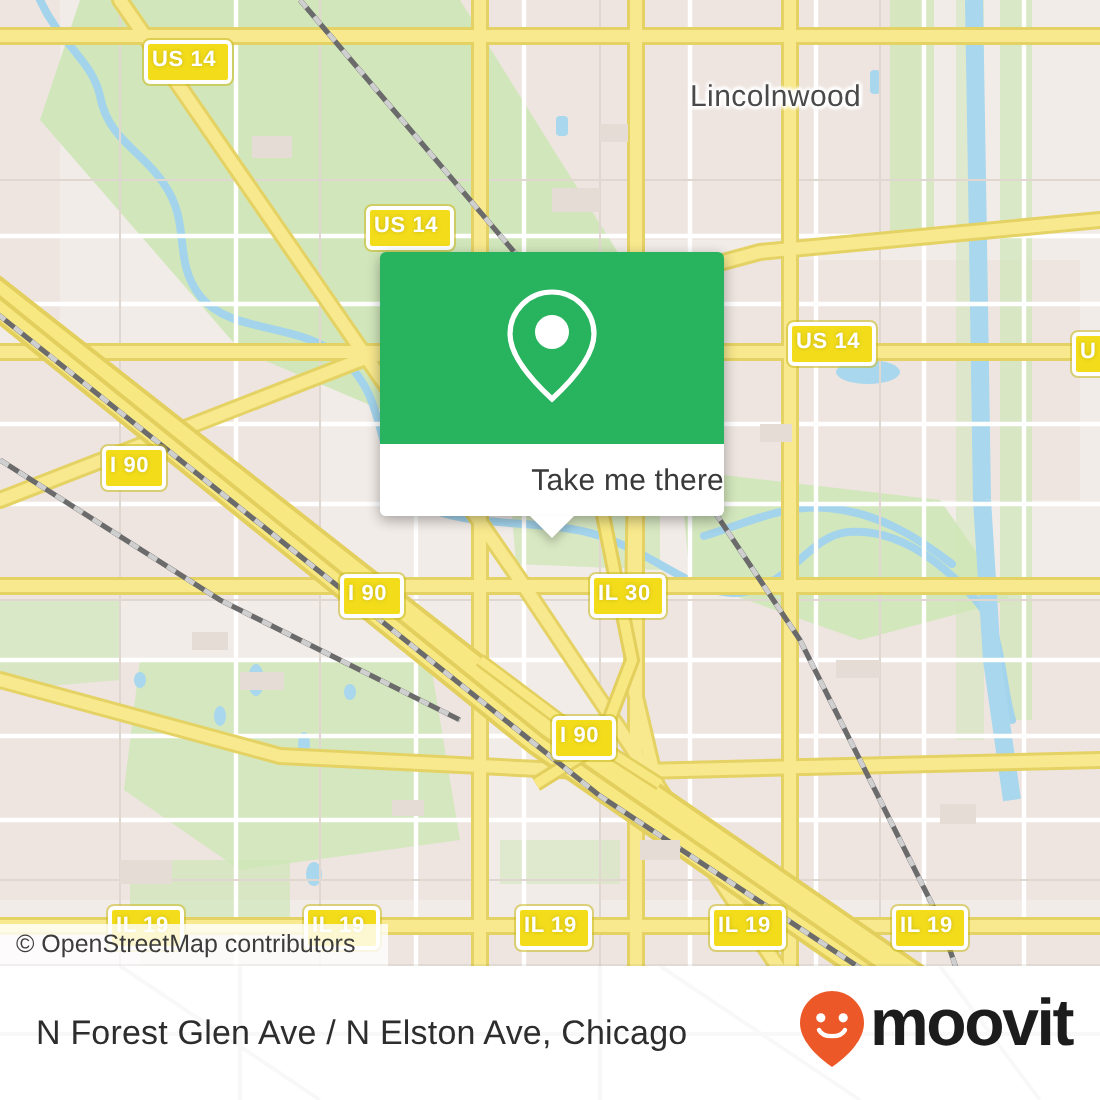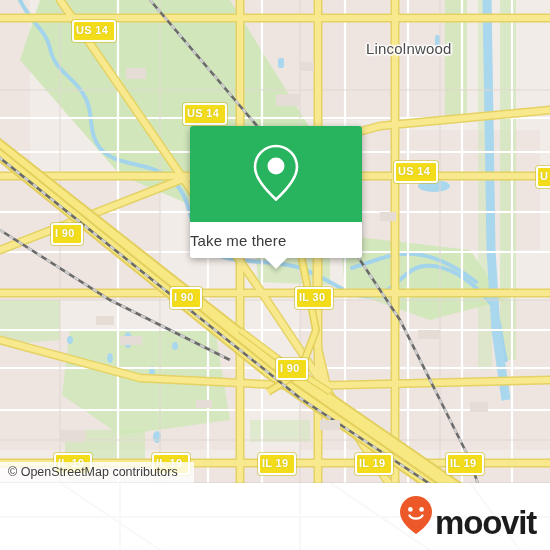--- a/index.html
+++ b/index.html
@@ -32,21 +32,20 @@
   .city-label {
     position:absolute;
     color:#4a4a4a;
     font-size:15px;
     letter-spacing:.2px;
     white-space:nowrap;
     text-shadow: -1.5px 0 1.5px #fff, 1.5px 0 1.5px #fff,
                   0 -1.5px 1.5px #fff, 0 1.5px 1.5px #fff,
                  -1px -1px 1.5px #fff, 1px 1px 1.5px #fff,
                  -1px 1px 1.5px #fff, 1px -1px 1.5px #fff;
-    padding-left: 21px;
   }
 
   
   #popup {
     position:absolute;
     left:190px; top:126px;
     width:172px;
     border-radius:3px;
     box-shadow:0 2px 7px rgba(0,0,0,.33);
     overflow:visible;
@@ -56,21 +55,21 @@
     background:#28b35e;
     height:96px;
     border-radius:3px 3px 0 0;
     display:flex; align-items:center; justify-content:center;
   }
   #popup-bottom {
     position:relative;
     background:#ffffff;
     height:36px;
     border-radius:0 0 3px 3px;
-    display:flex; align-items:center; justify-content:flex-start;
+    display:flex; align-items:center; justify-content:flex-end;
   }
   #popup-label {
     color:#3a3a3a;
     font-size:15px;
     letter-spacing:.1px;
     white-space:nowrap;
   }
   #popup-tail {
     position:absolute;
     left:50%; bottom:-11px;
@@ -110,21 +109,21 @@
     margin-left:18px;
     color:#2d2d2d;
     font-size:17px;
     letter-spacing:.1px;
     white-space:nowrap;
   }
   #brand {
     position:absolute;
     right:14px; top:50%;
     transform:translateY(-50%);
-    display:flex; align-items:flex-end; gap:2px;
+    display:flex; align-items:flex-start; gap:2px;
   }
   #brand-wordmark {
     color:#1c1c1c;
     font-size:33px;
     font-weight:bold;
     letter-spacing:-1.2px;
     line-height:1;
   }
 </style>
 </head>
@@ -329,20 +328,21 @@
       <g stroke="#8a8a8a" stroke-width="2" fill="none">
         <path d="M0,34 H550"></path>
           <path d="M120,0 V67"></path>
           <path d="M300,0 V67"></path>
         <path d="M60,0 L160,67"></path>
           <path d="M330,0 L430,67"></path>
           <path d="M470,0 L520,67"></path>
       </g>
     </svg>
 
+    <div id="bottom-title">N Forest Glen Ave / N Elston Ave, Chicago</div>
 
     <div id="brand">
       <span>
         <svg width="34" height="40" viewBox="0 0 34 40">
           <path d="M17 1 C8.2 1 1 8.2 1 17 C1 27 12 35.5 17 39
                    C22 35.5 33 27 33 17 C33 8.2 25.8 1 17 1 Z" fill="#ec5828"></path>
           <circle cx="11.4" cy="14.4" r="2.3" fill="#ffffff"></circle>
           <circle cx="22.6" cy="14.4" r="2.3" fill="#ffffff"></circle>
           <path d="M10.5 20.5 C12.6 24.6 21.4 24.6 23.5 20.5" stroke="#ffffff" stroke-width="2.2" fill="none" stroke-linecap="round"></path>
         </svg>

